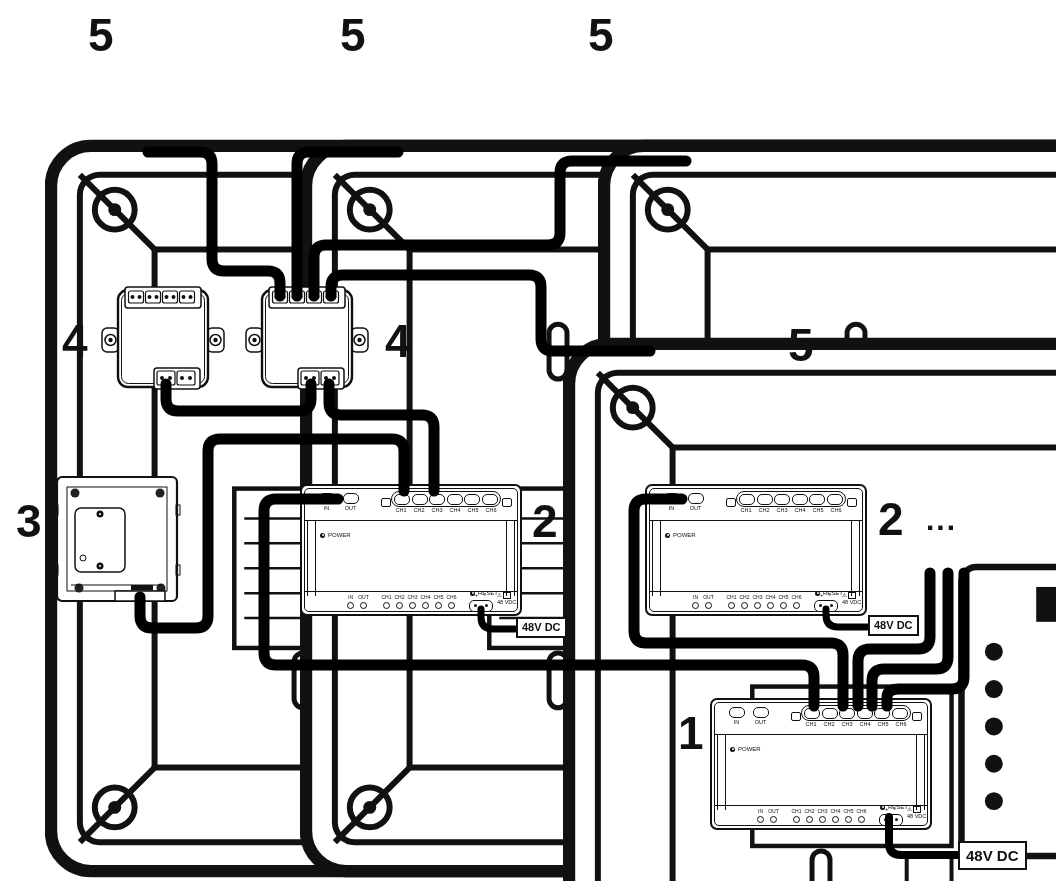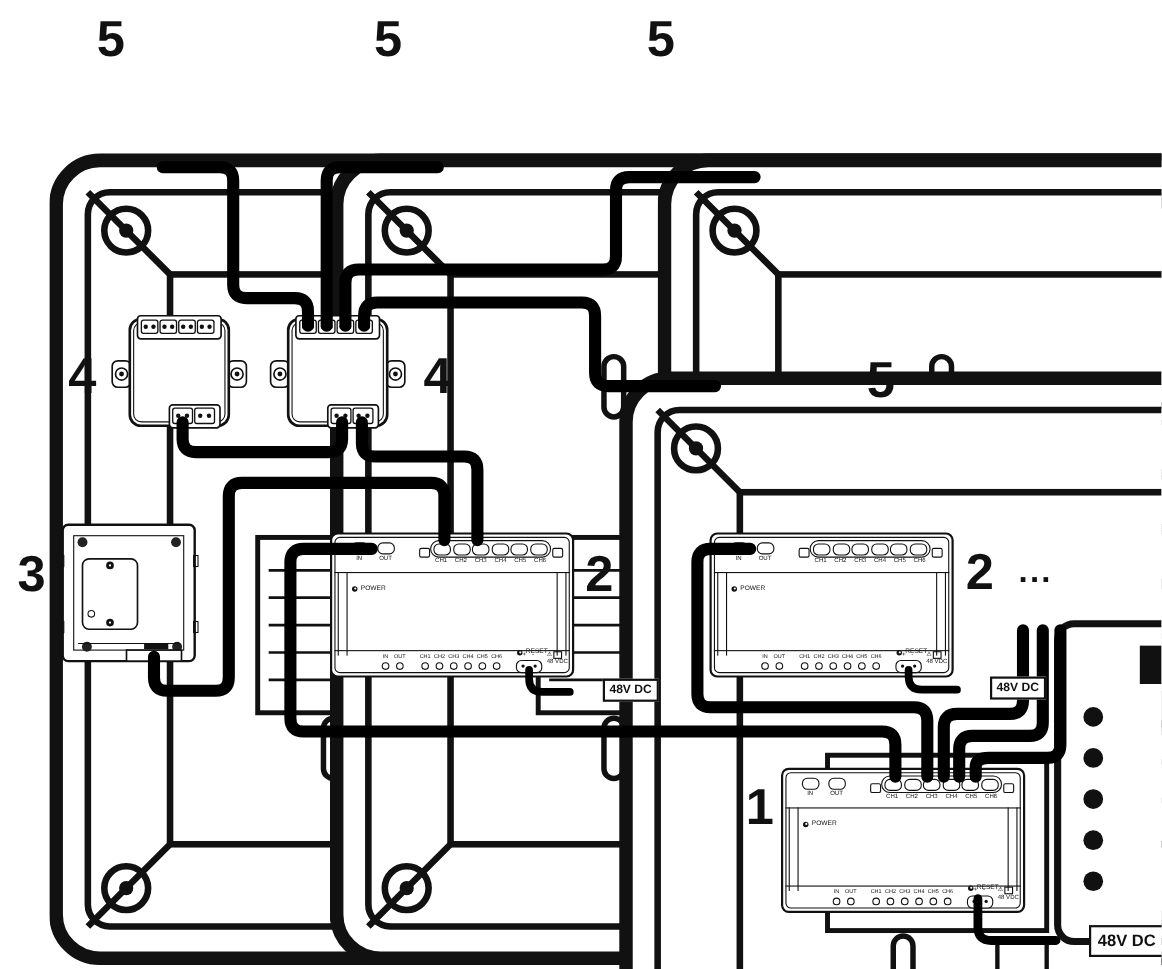--- a/index.html
+++ b/index.html
@@ -4,21 +4,21 @@
 <style>
   html,body{margin:0;padding:0;background:#fff;width:1056px;height:881px;overflow:hidden;
     font-family:"Liberation Sans",sans-serif;color:#111;}
   #stage{position:relative;width:1056px;height:881px;background:#fff;}
   svg{position:absolute;left:0;top:0;}
   #base-svg{z-index:1;}
   #cable-svg{z-index:5;pointer-events:none;}
   .callout{position:absolute;z-index:6;font-weight:bold;font-size:46px;line-height:1;}
   .callout.small{font-size:30px;letter-spacing:2px;}
   .psu{position:absolute;z-index:7;border:2px solid #111;background:#fff;font-weight:bold;
-    font-size:11px;padding:3px 4px;line-height:1;white-space:nowrap;margin-left:32px;}
+    font-size:11px;padding:3px 4px;line-height:1;white-space:nowrap;}
   .psu.big{font-size:15px;padding:5px 6px;}
   
   .sw-slot{position:absolute;z-index:2;width:222px;height:132px;}
   .sw{position:absolute;inset:0;background:#fff;border:2px solid #111;border-radius:7px;}
   .sw-inner{position:absolute;inset:2px;border:1px solid #111;border-radius:5px;}
   .sw-top{position:absolute;left:2px;right:2px;top:2px;height:32px;border-bottom:1.5px solid #111;}
   .port-col{display:flex;flex-direction:column;align-items:center;width:17px;}
   .oval{width:14px;height:9px;border:1.5px solid #111;border-radius:5px;background:#fff;display:block;}
   .plabel{font-size:5.5px;margin-top:1.5px;line-height:1;}
   .sw-io{position:absolute;left:14px;top:5px;display:flex;gap:7px;}

